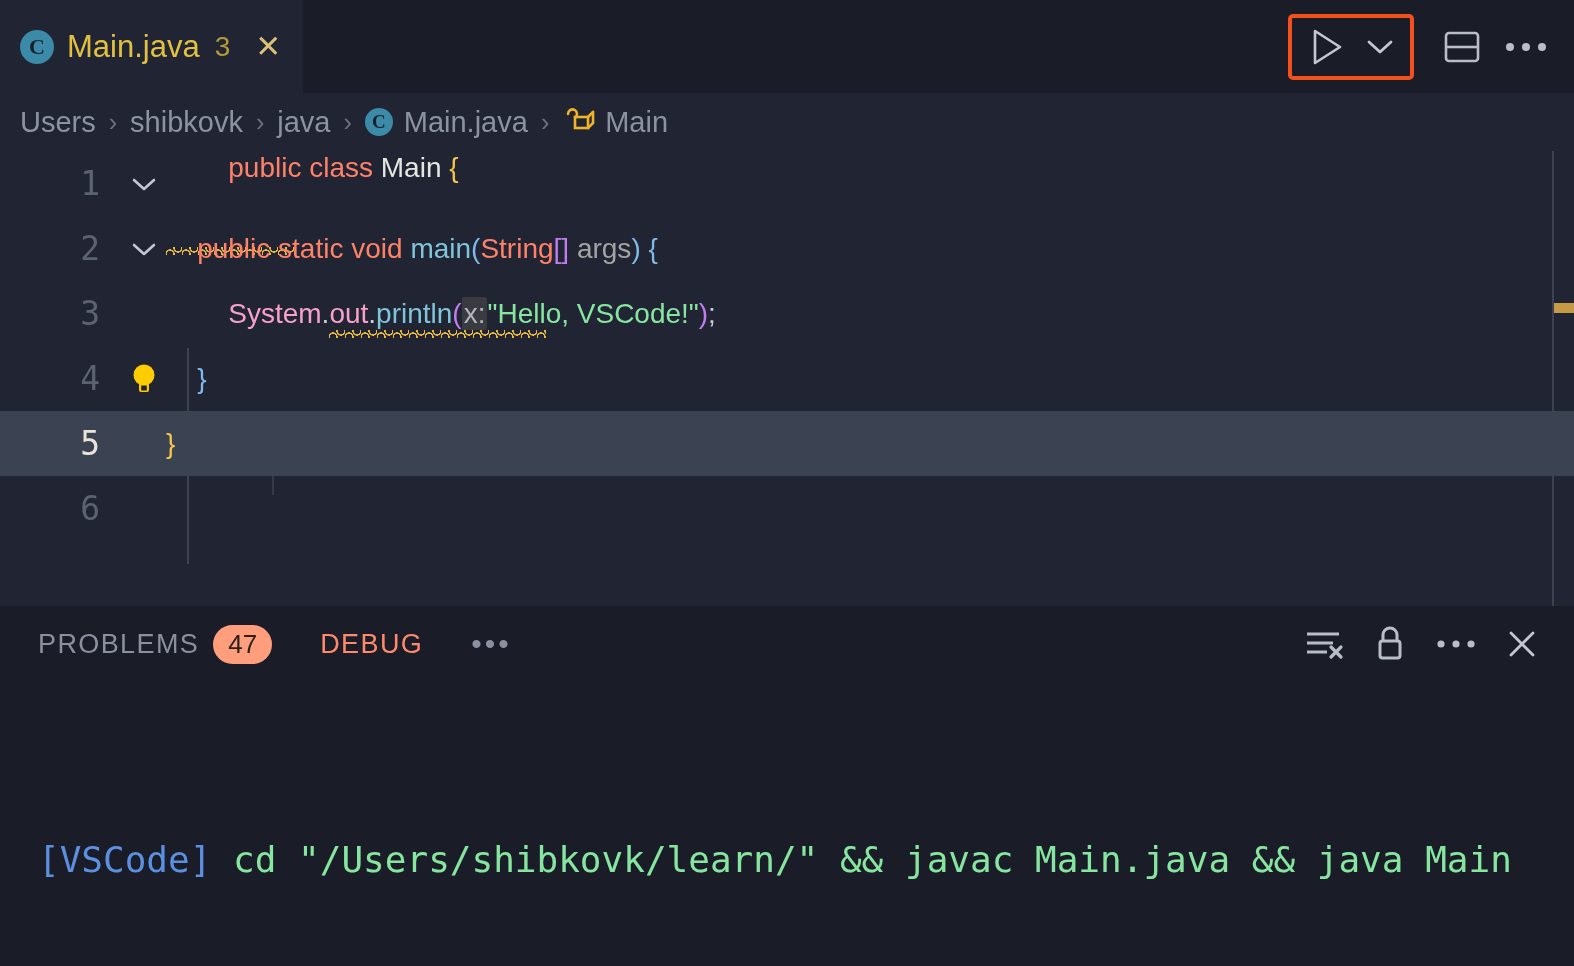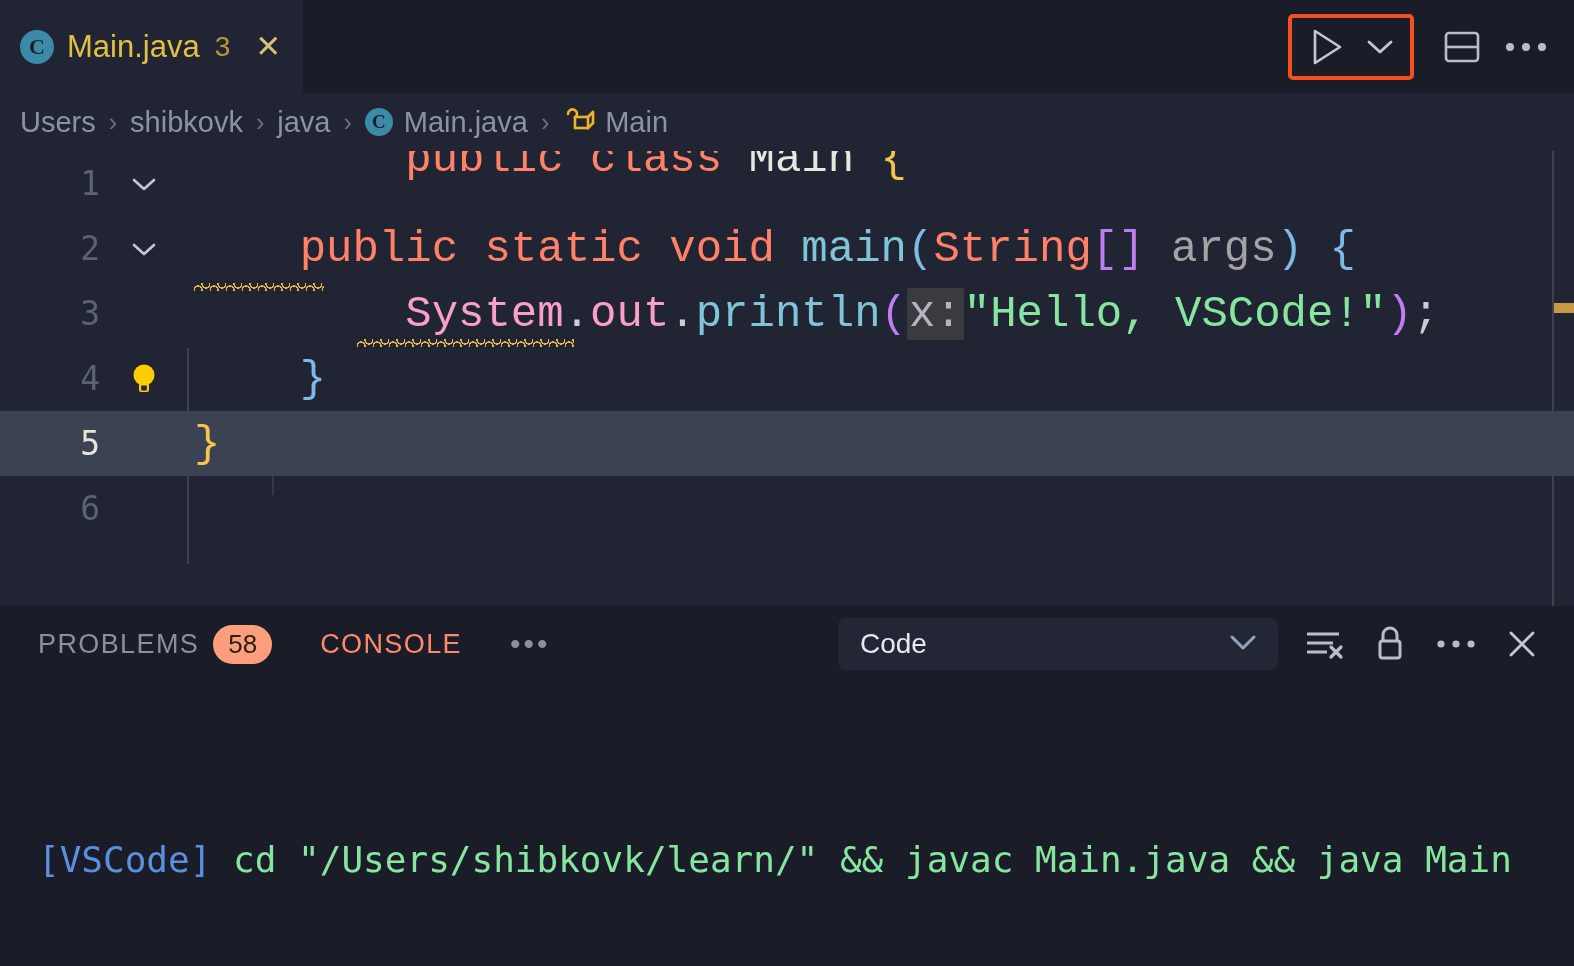--- a/index.html
+++ b/index.html
@@ -134,26 +134,25 @@
     font-family: "DejaVu Sans Mono", monospace;
   }
   .code-line.active .ln { color: #e8e4d8; font-weight: normal; }
   .fold {
     width: 44px; flex: 0 0 auto;
     display: flex; align-items: center; justify-content: center;
     color: #c3c8d0;
   }
   .gutter-bulb { width: 44px; flex: 0 0 auto; display:flex; align-items:center; justify-content:center; }
   .code-text {
-    font-size: 44px;
+    font-size: 28px;
     white-space: pre;
     letter-spacing: 0px;
     position: relative;
-    font-family: Liberation Mono, monospace;
-    margin-left: 28px;
+    font-family: Liberation Sans, sans-serif;
   }
   
   .kw   { color: #ff8168; }
   .type { color: #e3e8e0; }
   .brc  { color: #f5c44c; }
   .brc2 { color: #7fb9e8; }
   .brc3 { color: #c07df0; }
   .fn   { color: #7fc4d8; }
   .cls  { color: #f7a0c8; }
   .var  { color: #a3a3a3; }
@@ -389,37 +388,29 @@
 
     <div class="overview-ruler">
       <div class="ruler-mark" style="top:152px;"></div>
     </div>
   </div>
 
   <div class="panel">
     <div class="panel-head">
       <div class="ptab">
         <span>PROBLEMS</span>
-        <span class="pbadge">58</span>
+        <span class="pbadge">47</span>
       </div>
       <div class="ptab active">
-        <span>CONSOLE</span>
+        <span>DEBUG</span>
       </div>
       <div class="ptab-more">•••</div>
 
       <div class="panel-spacer"></div>
 
-      <div class="select-box">
-        <span>Code</span>
-        <span>
-          <svg width="34" height="22" viewBox="0 0 34 22">
-              <path d="M6 6 L17 17 L28 6" fill="none" stroke="#8fa3c0" stroke-width="3" stroke-linecap="round" stroke-linejoin="round"></path>
-            </svg>
-        </span>
-      </div>
 
       <div class="panel-icons">
         <div class="pic">
           <svg width="42" height="34" viewBox="0 0 42 34">
             <line x1="4" y1="7" x2="36" y2="7" stroke="#b8bec9" stroke-width="3"></line>
             <line x1="4" y1="16" x2="30" y2="16" stroke="#b8bec9" stroke-width="3"></line>
             <line x1="4" y1="25" x2="24" y2="25" stroke="#b8bec9" stroke-width="3"></line>
             <path d="M28 20 L38 30 M38 20 L28 30" stroke="#b8bec9" stroke-width="3.2" stroke-linecap="round"></path>
           </svg>
         </div>

